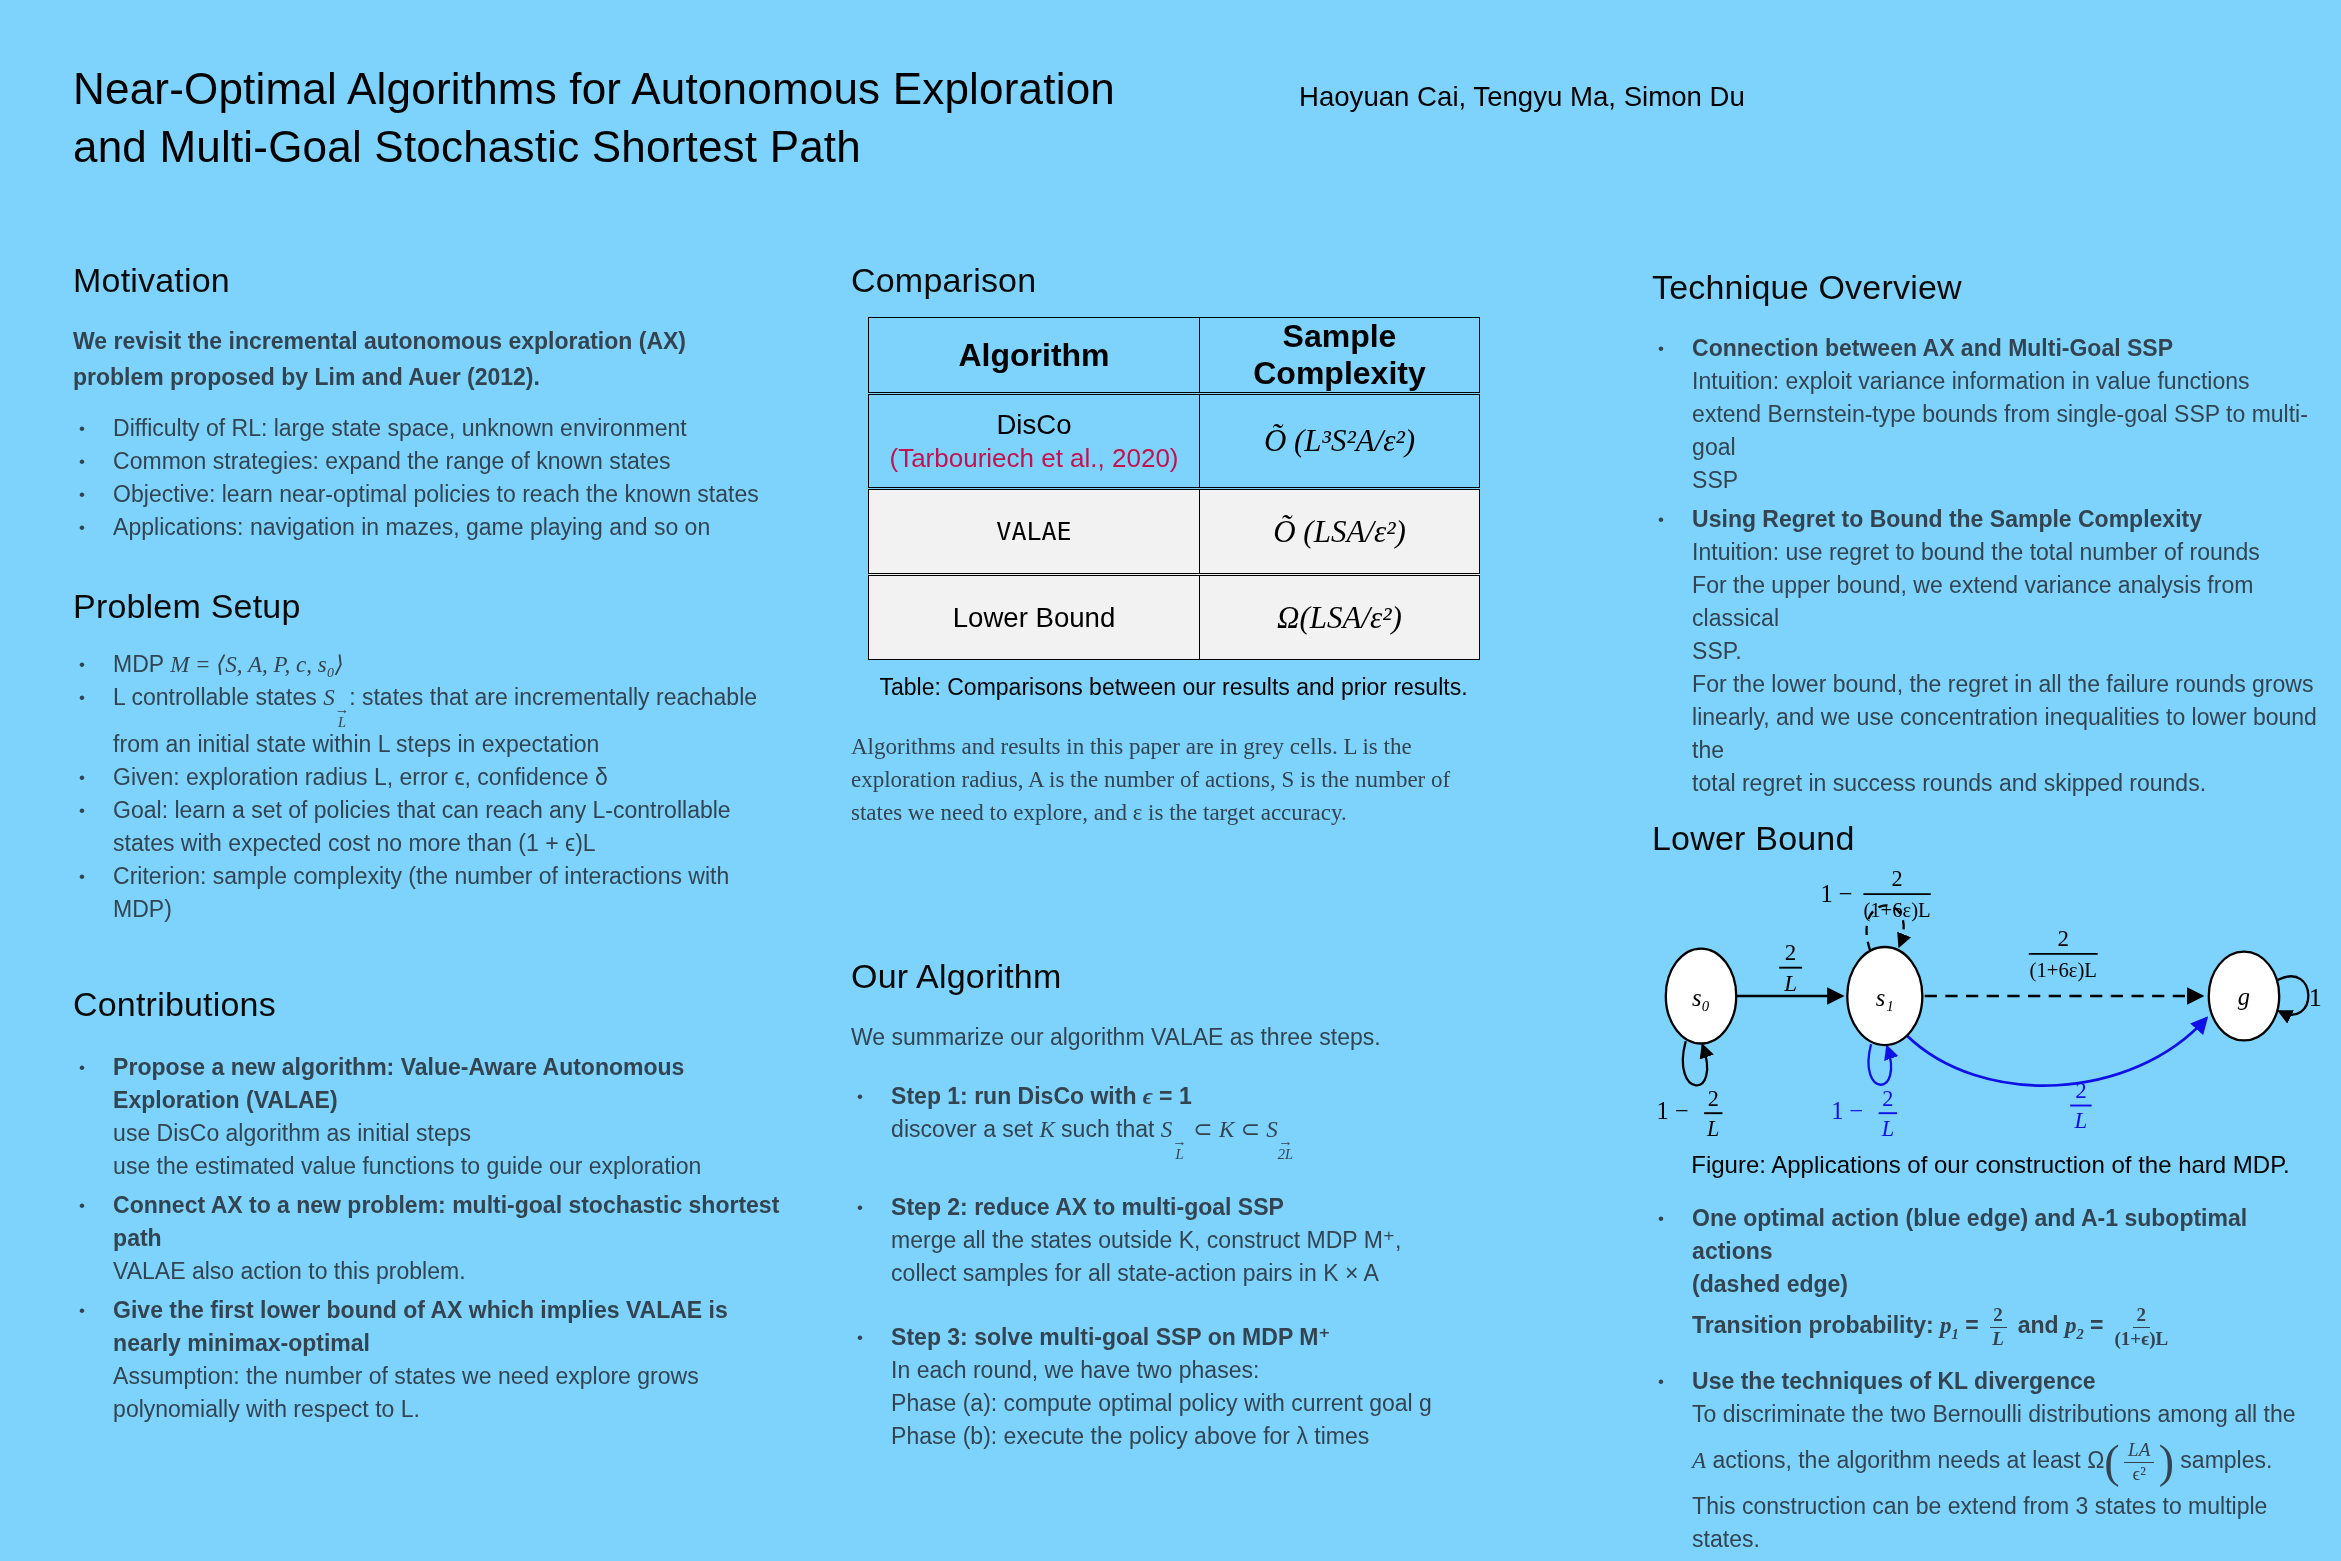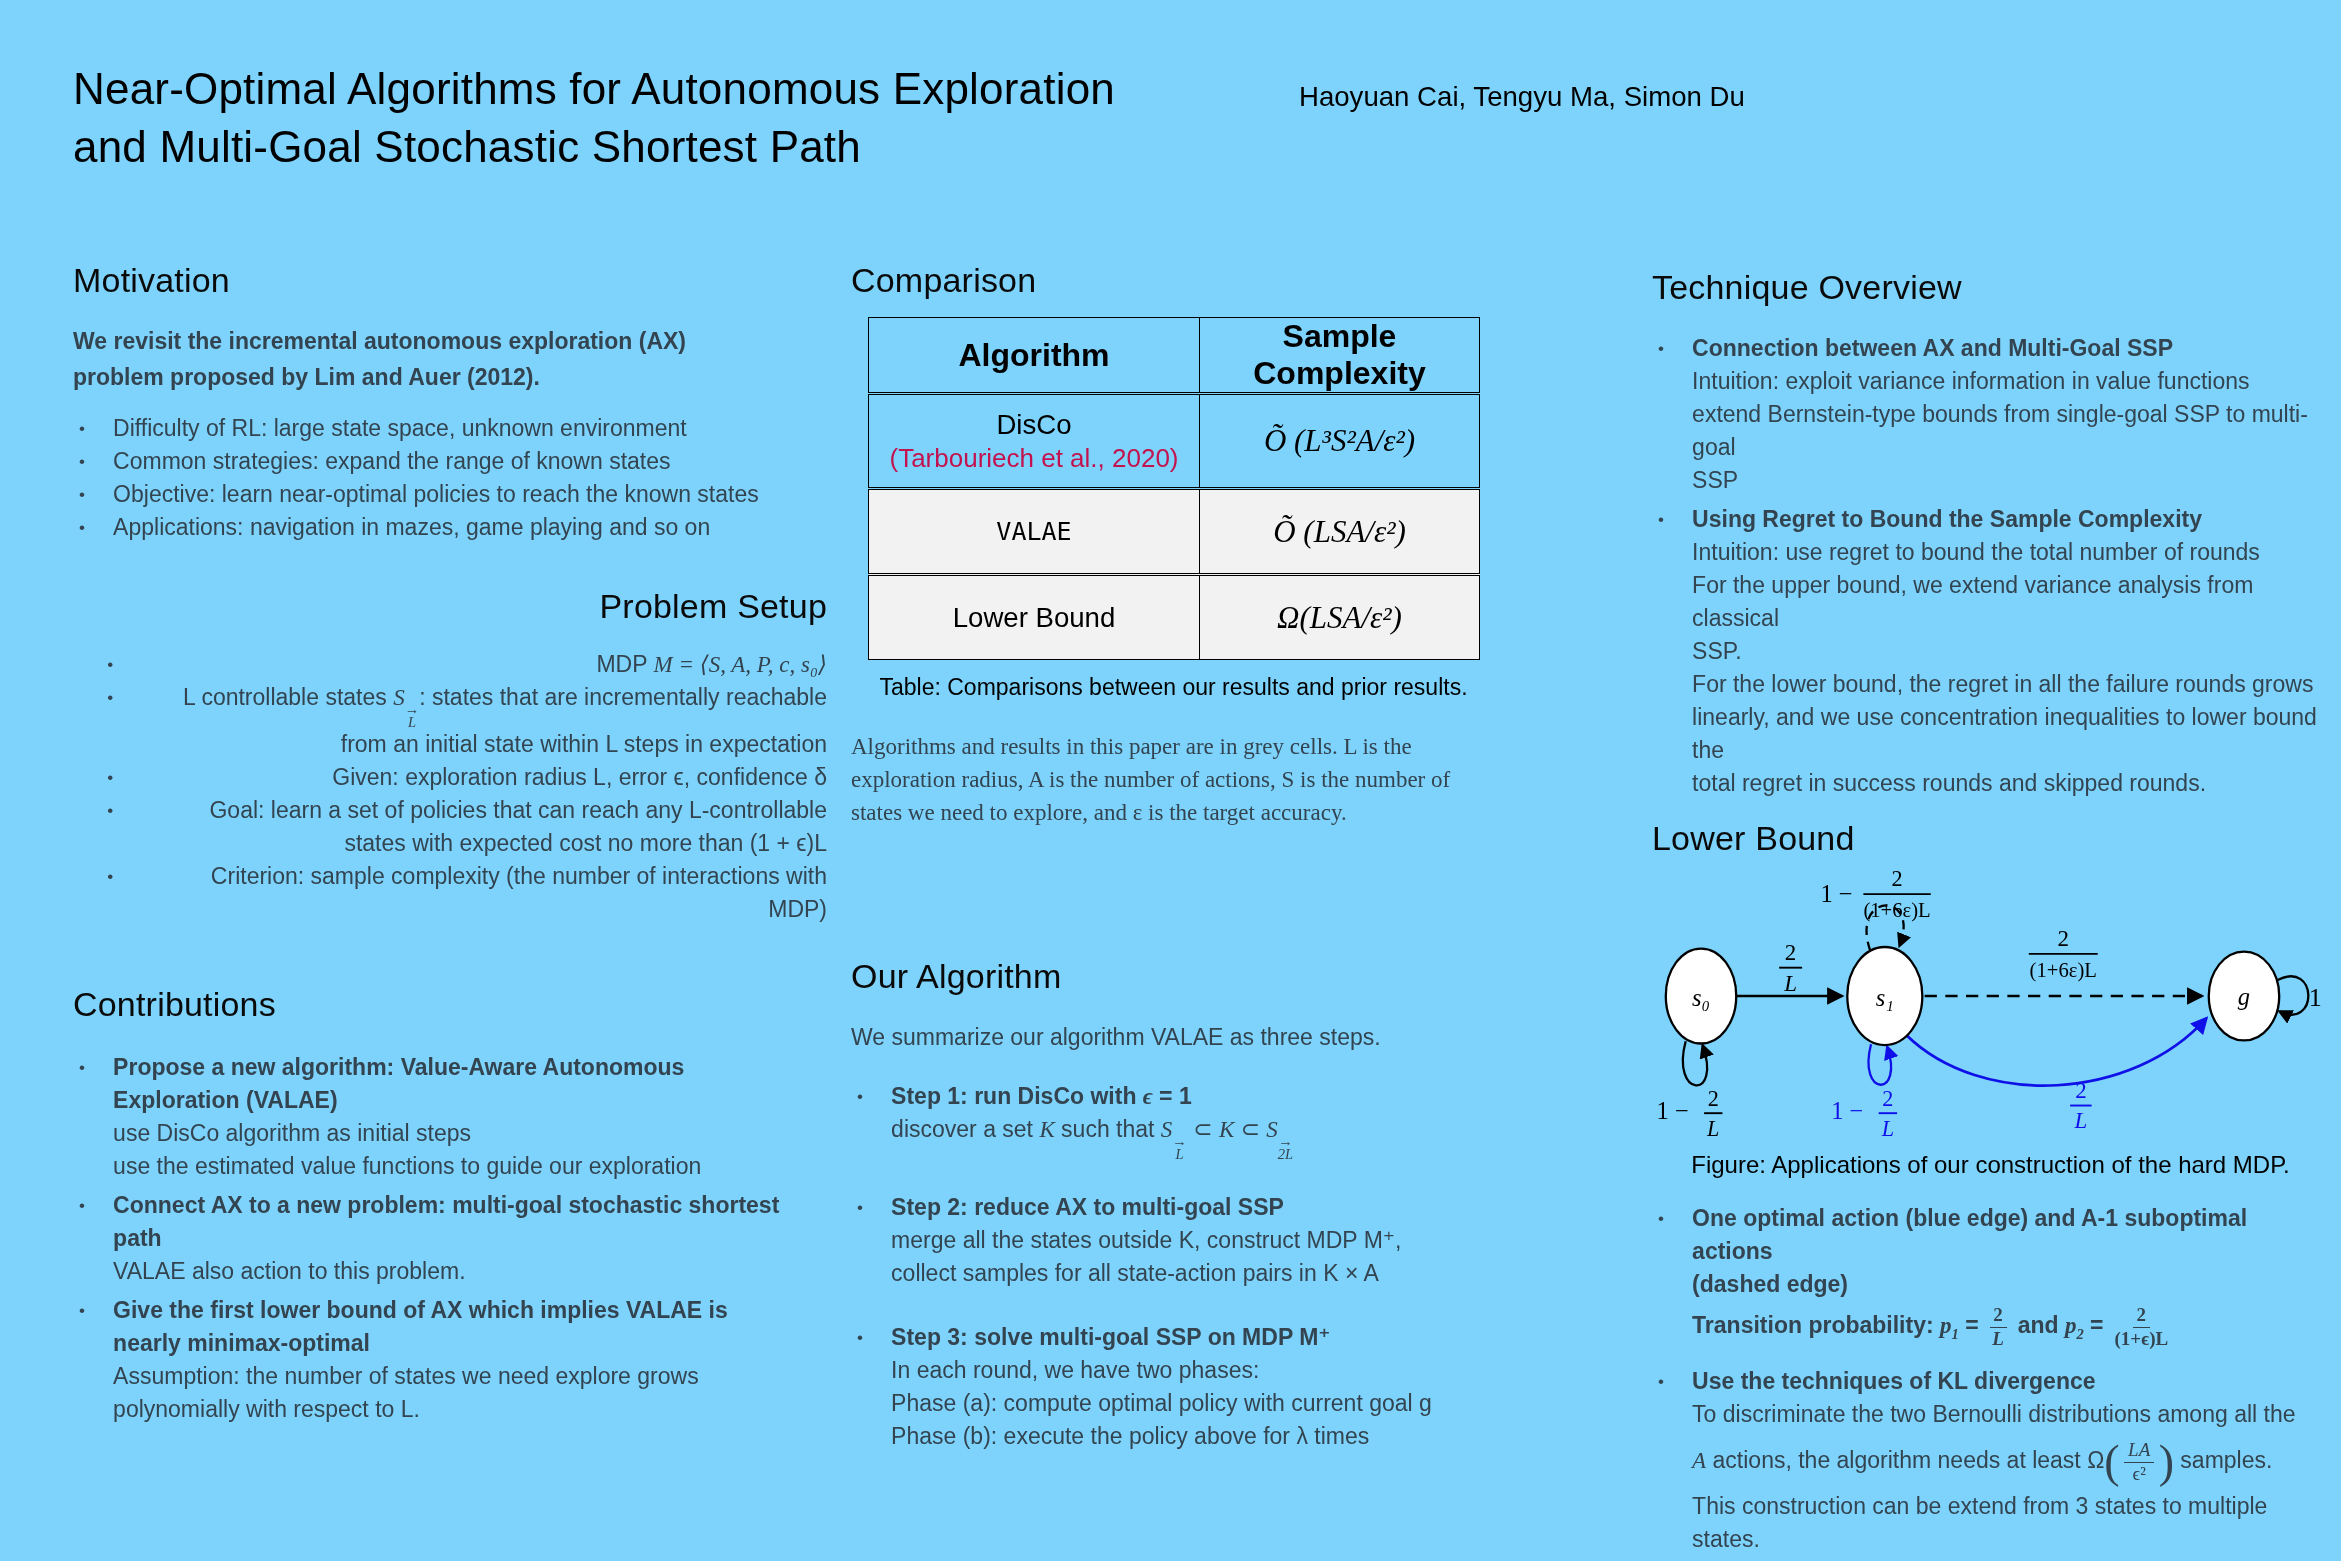--- a/index.html
+++ b/index.html
@@ -76,21 +76,21 @@
           <span class="dot">•</span>
           <div class="itext line">Objective: learn near-optimal policies to reach the known states</div>
         </div>
       <div class="item">
           <span class="dot">•</span>
           <div class="itext line">Applications: navigation in mazes, game playing and so on</div>
         </div>
     </div>
   </section>
 
-  <section id="problem-setup" style="left:73px;top:585px;width:754px;text-align:right;">
+  <section id="problem-setup" style="left:73px;top:585px;width:754px;">
     <h2>Problem Setup</h2>
     <div class="blist" style="margin-top:20px;">
       <div class="item">
           <span class="dot">•</span>
         <div class="itext line"><span>MDP </span><span class="mi">M = ⟨S, A, P, c, s₀⟩</span></div>
       </div>
       <div class="item">
           <span class="dot">•</span>
         <div class="itext line">
           <div><span>L controllable states </span><span class="mi">S</span><span class="ss">

